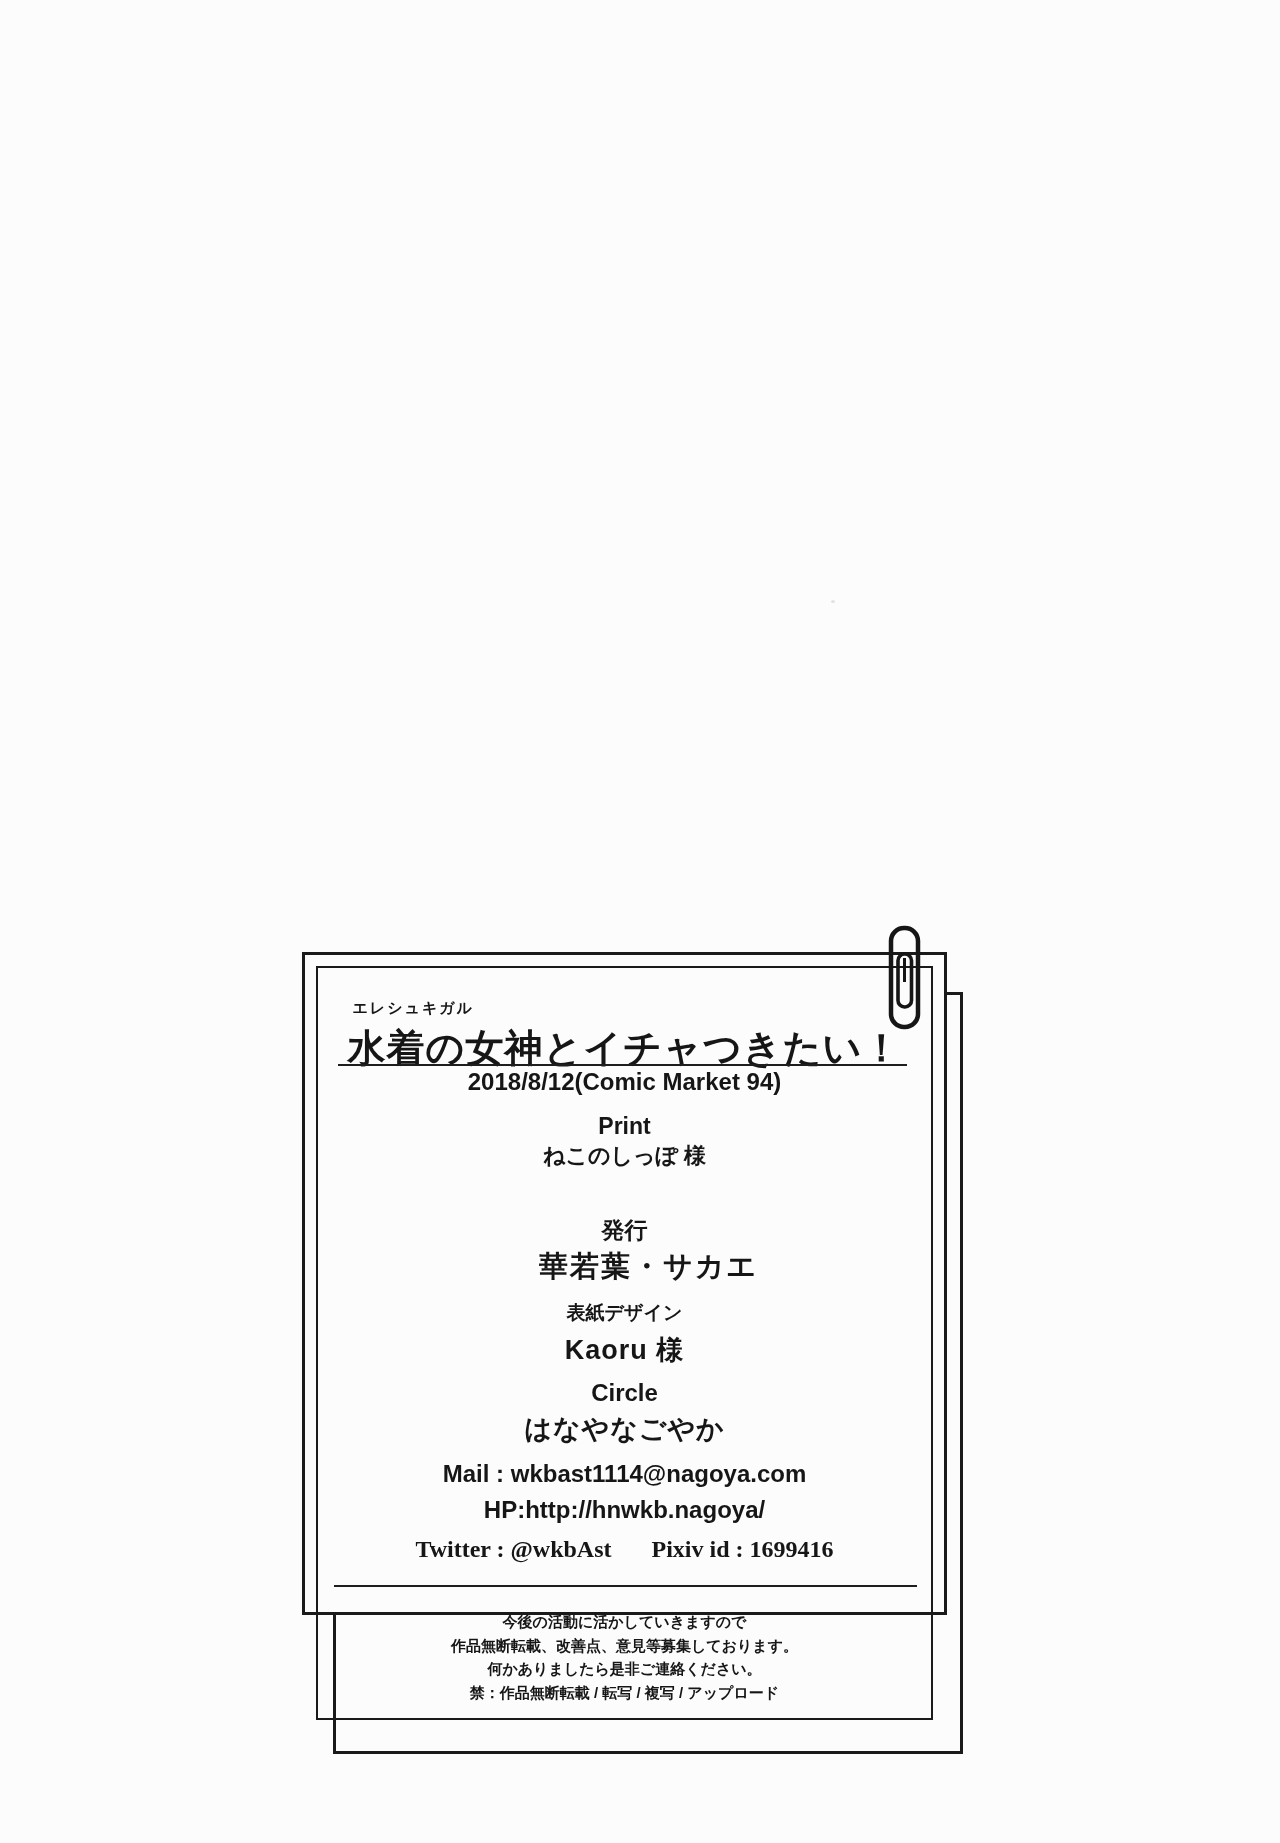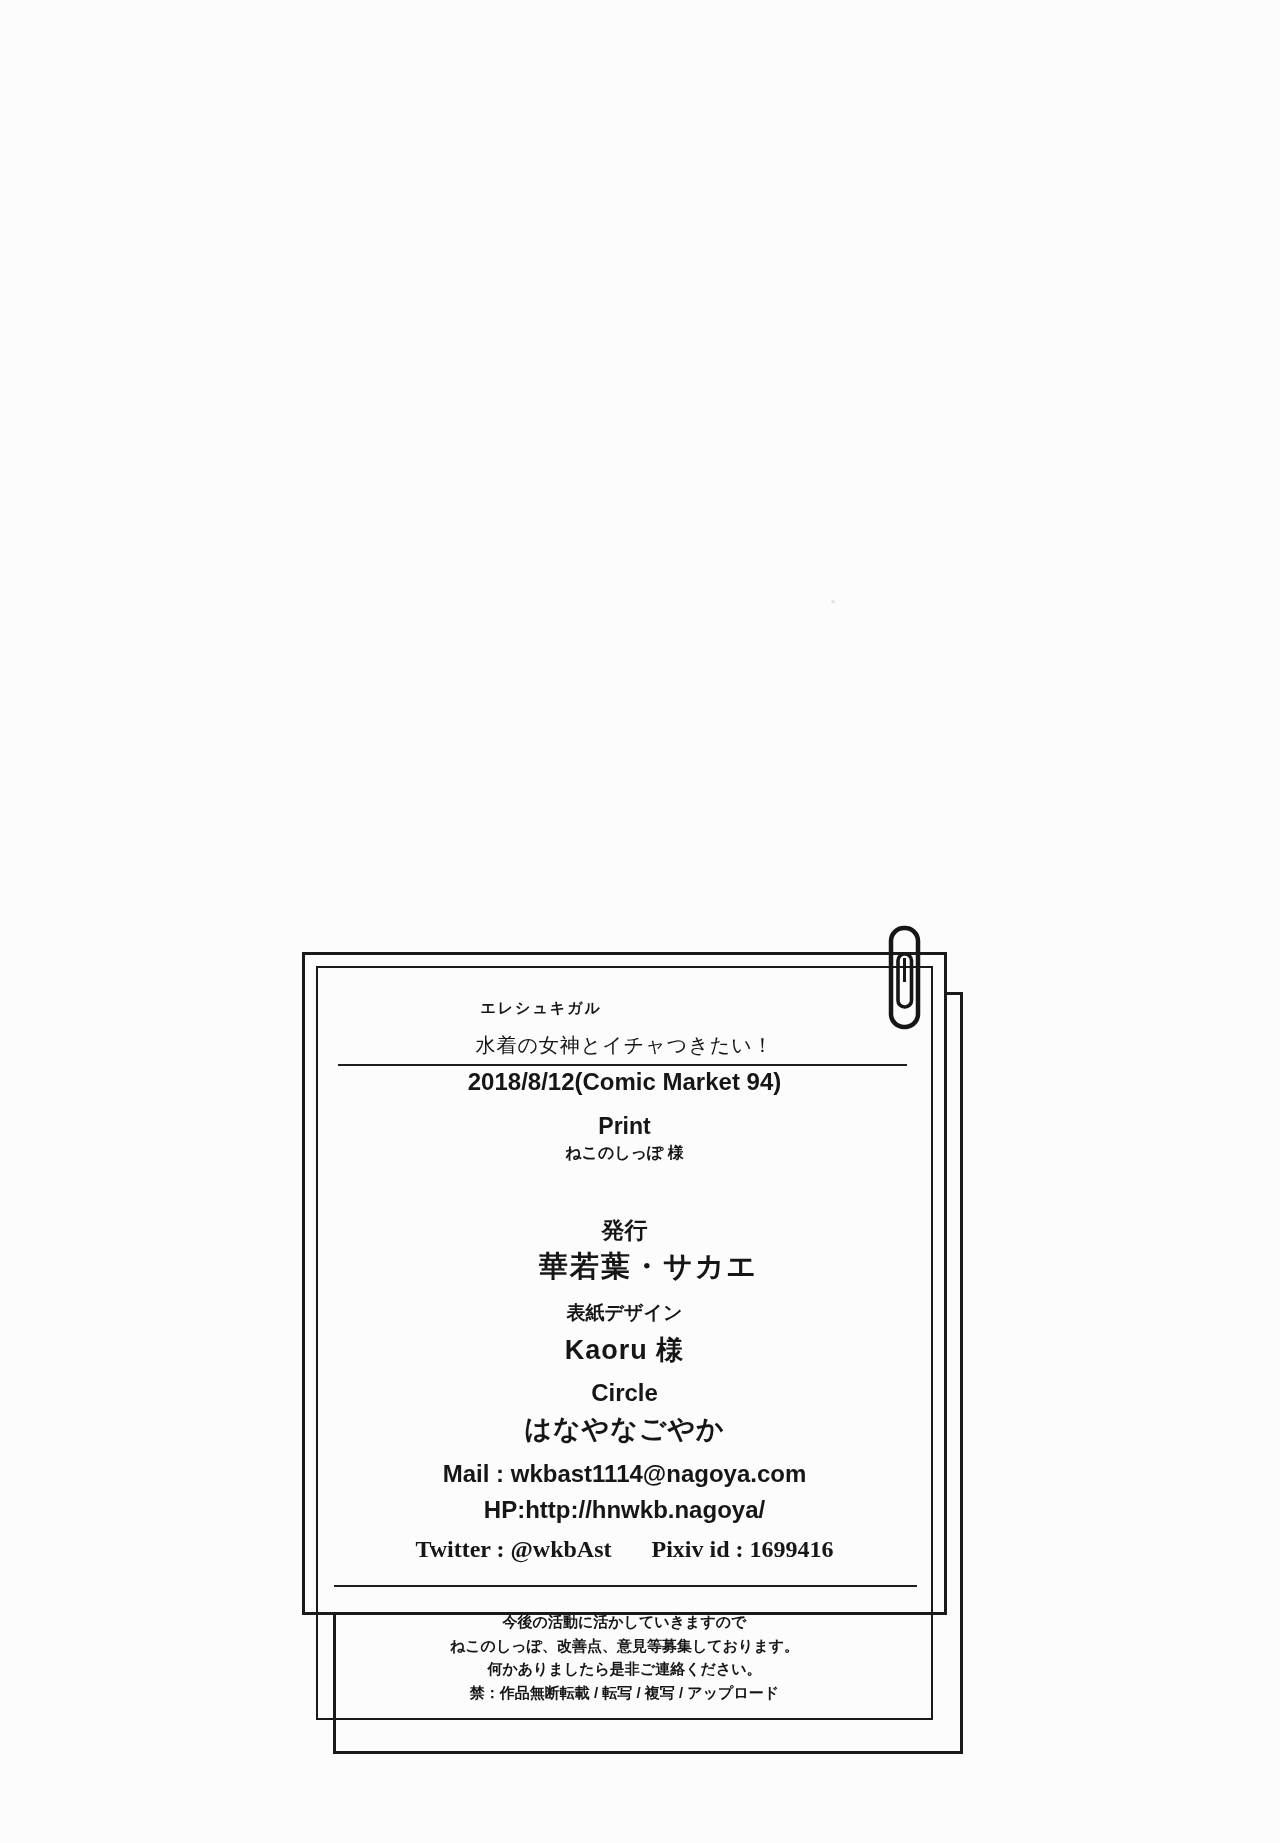--- a/index.html
+++ b/index.html
@@ -22,27 +22,27 @@
     border:2px solid #1a1a1a;background:transparent;
   }
   .line{
     position:absolute;left:0;right:0;
     text-align:center;line-height:1;white-space:nowrap;
     color:#161616;
   }
   .title-wrap{position:absolute;left:0;right:0;top:32px;text-align:center;}
   .title-inner{display:inline-block;text-align:left;}
   .furigana{font-size:15px;font-weight:700;letter-spacing:2px;margin-left:5px;line-height:1;}
-  .main-title{font-size:20px;font-weight:400;letter-spacing:1px;line-height:1;margin-top:20px;}
+  .main-title{font-size:38px;font-weight:700;letter-spacing:1px;line-height:1;margin-top:14px;}
   .rule{position:absolute;height:0;border-top:2px solid #1e1e1e;}
   .rule1{left:20px;right:24px;top:96px;}
   .rule2{left:16px;right:14px;top:617px;}
   .t-date{top:102px;font-size:24px;font-weight:700;}
   .t-print-label{top:147px;font-size:23px;font-weight:700;}
-  .t-print-value{top:177px;font-size:16px;font-weight:700;}
+  .t-print-value{top:177px;font-size:22px;font-weight:700;}
   .t-pub-label{top:251px;font-size:23px;font-weight:700;}
   .t-pub-value{top:284px;font-size:29px;font-weight:700;letter-spacing:2px;padding-left:48px;}
   .t-cover-label{top:335px;font-size:19px;font-weight:700;}
   .t-cover-value{top:369px;font-size:27px;font-weight:700;letter-spacing:1px;}
   .t-circle-label{top:413px;font-size:24px;font-weight:700;}
   .t-circle-value{top:448px;font-size:27px;font-weight:700;letter-spacing:1px;}
   .t-mail{top:494px;font-size:24px;font-weight:700;}
   .t-hp{top:530px;font-size:24px;font-weight:700;}
   .t-sns{top:569px;font-size:24px;font-weight:700;font-family:Liberation Serif, serif;}
   .t-sns .gap{display:inline-block;width:40px;}
@@ -90,21 +90,21 @@
       <div class="line t-hp">HP:http://hnwkb.nagoya/</div>
 
       <div class="line t-sns">
         <span>Twitter : @wkbAst</span><span class="gap"></span><span>Pixiv id : 1699416</span>
       </div>
 
       <div class="rule rule2"></div>
 
       <div class="footer-block">
         <div>今後の活動に活かしていきますので</div>
-        <div>ねこのしっぽ、改善点、意見等募集しております。</div>
+        <div>作品無断転載、改善点、意見等募集しております。</div>
         <div>何かありましたら是非ご連絡ください。</div>
         <div>禁：作品無断転載 / 転写 / 複写 / アップロード</div>
       </div>
 
     </div>
   </div>
 
   <svg class="paperclip" viewBox="0 0 33 105" xmlns="http://www.w3.org/2000/svg">
     <rect x="3" y="3" width="27" height="99" rx="13" ry="13" fill="none" stroke="#161616" stroke-width="4.5"></rect>
     <rect x="10" y="29" width="13.5" height="53" rx="6.5" ry="6.5" fill="none" stroke="#161616" stroke-width="3.6"></rect>

